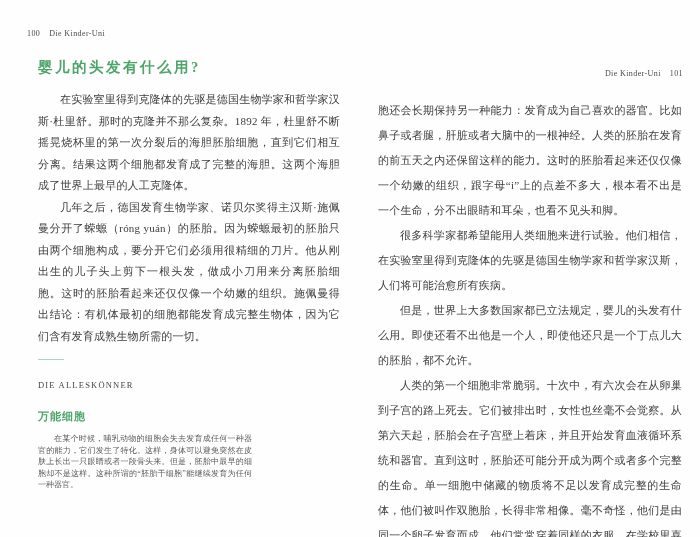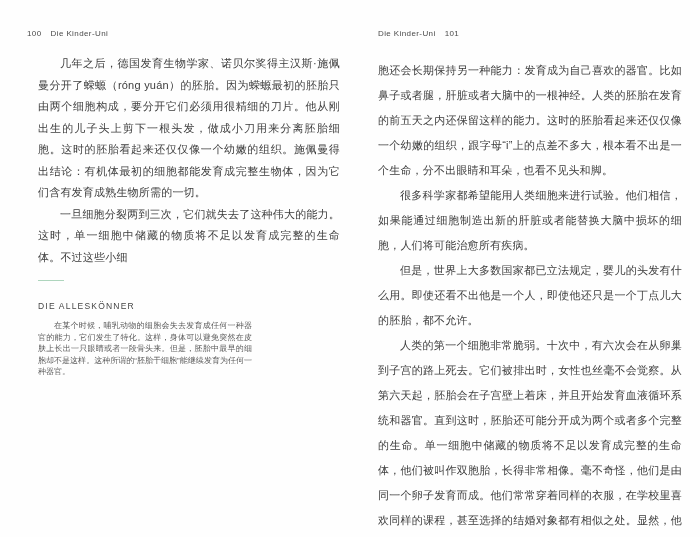--- a/index.html
+++ b/index.html
@@ -6,40 +6,40 @@
     margin: 0;
     padding: 0;
     background: #ffffff;
   }
   #spread {
     position: relative;
     width: 700px;
     height: 537px;
     background: #fefefe;
     overflow: hidden;
-    font-family: Liberation Sans, sans-serif;
+    font-family: Liberation Serif, serif;
     color: #3c3c3c;
   }
   
   .page {
     position: absolute;
     top: 29px;
   }
   #page-left  { left: 27px;  width: 315px; }
   #page-right { left: 378px; width: 305px; }
 
   
   .running-header {
     font-size: 8px;
     letter-spacing: 0.4px;
     color: #4a4a4a;
     height: 12px;
   }
   .running-header .pgnum { margin-right: 9px; }
-  #page-right .running-header { text-align: left; }
+  #page-right .running-header { text-align: right; margin-top: 40px; }
   #page-right .running-header .pgnum { margin-right: 0; margin-left: 9px; }
 
   
   .content-left {
     margin-left: 11px;
     width: 302px;
   }
   .chapter-title {
     margin-top: 17px;
     font-size: 14.5px;
@@ -105,44 +105,46 @@
 <body>
 
 <div id="spread">
 
   <div class="page" id="page-left">
     <div class="running-header">
       <span class="pgnum">100</span><span>Die Kinder-Uni</span>
     </div>
 
     <div class="content-left">
+      <div class="chapter-title">婴儿的头发有什么用?</div>
 
       <div class="body-text">
+        <p>在实验室里得到克隆体的先驱是德国生物学家和哲学家汉斯·杜里舒。那时的克隆并不那么复杂。1892 年，杜里舒不断摇晃烧杯里的第一次分裂后的海胆胚胎细胞，直到它们相互分离。结果这两个细胞都发育成了完整的海胆。这两个海胆成了世界上最早的人工克隆体。</p>
         <p>几年之后，德国发育生物学家、诺贝尔奖得主汉斯·施佩曼分开了蝾螈（róng yuán）的胚胎。因为蝾螈最初的胚胎只由两个细胞构成，要分开它们必须用很精细的刀片。他从刚出生的儿子头上剪下一根头发，做成小刀用来分离胚胎细胞。这时的胚胎看起来还仅仅像一个幼嫩的组织。施佩曼得出结论：有机体最初的细胞都能发育成完整生物体，因为它们含有发育成熟生物所需的一切。</p>
-        <p>一旦细胞分裂两到三次，它们就失去了这种伟大的能力。这时，单一细胞中储藏的物质将不足以发育成完整的生命体。不过这些小细</p>
       </div>
 
       <hr class="section-divider">
 
       <div class="section-label">DIE ALLESKÖNNER</div>
 
+      <div class="section-subtitle">万能细胞</div>
 
       <div class="infobox">
         <p>在某个时候，哺乳动物的细胞会失去发育成任何一种器官的能力，它们发生了特化。这样，身体可以避免突然在皮肤上长出一只眼睛或者一段骨头来。但是，胚胎中最早的细胞却不是这样。这种所谓的“胚胎干细胞”能继续发育为任何一种器官。</p>
       </div>
 
     </div>
   </div>
 
   <div class="page" id="page-right">
     <div class="running-header">
       <span>Die Kinder-Uni</span><span class="pgnum">101</span>
     </div>
 
     <div class="content-right">
       <p class="no-indent">胞还会长期保持另一种能力：发育成为自己喜欢的器官。比如鼻子或者腿，肝脏或者大脑中的一根神经。人类的胚胎在发育的前五天之内还保留这样的能力。这时的胚胎看起来还仅仅像一个幼嫩的组织，跟字母“i”上的点差不多大，根本看不出是一个生命，分不出眼睛和耳朵，也看不见头和脚。</p>
-      <p>很多科学家都希望能用人类细胞来进行试验。他们相信，如果能通过细胞制造出新的肝脏或者能替换大脑中损坏的细胞，人们将可能治愈所有疾病。</p>
+      <p>很多科学家都希望能用人类细胞来进行试验。他们相信，在实验室里得到克隆体的先驱是德国生物学家和哲学家汉斯，人们将可能治愈所有疾病。</p>
       <p>但是，世界上大多数国家都已立法规定，婴儿的头发有什么用。即使还看不出他是一个人，即使他还只是一个丁点儿大的胚胎，都不允许。</p>
       <p>人类的第一个细胞非常脆弱。十次中，有六次会在从卵巢到子宫的路上死去。它们被排出时，女性也丝毫不会觉察。从第六天起，胚胎会在子宫壁上着床，并且开始发育血液循环系统和器官。直到这时，胚胎还可能分开成为两个或者多个完整的生命。单一细胞中储藏的物质将不足以发育成完整的生命体，他们被叫作双胞胎，长得非常相像。毫不奇怪，他们是由同一个卵子发育而成。他们常常穿着同样的衣服，在学校里喜欢同样的课程，甚至选择的结婚对象都有相似之处。显然，他们有着使彼此紧密联系的共同点，这正是我们必须进一步了解的。</p>
     </div>
   </div>
 
 </div>
 
 </body></html>

